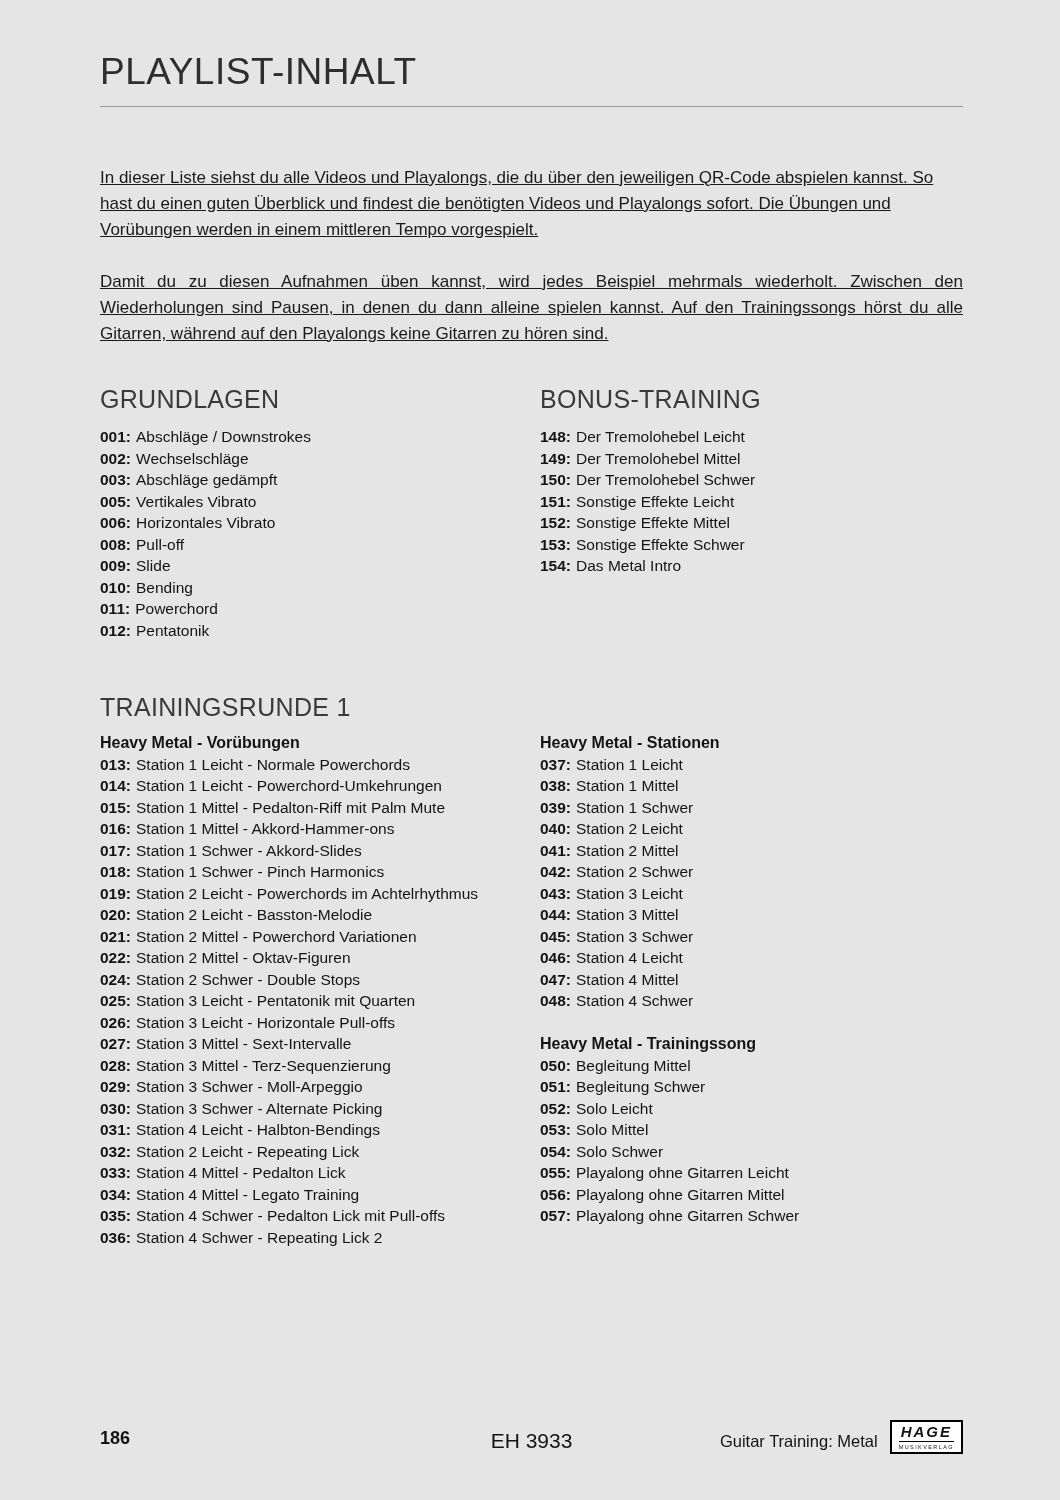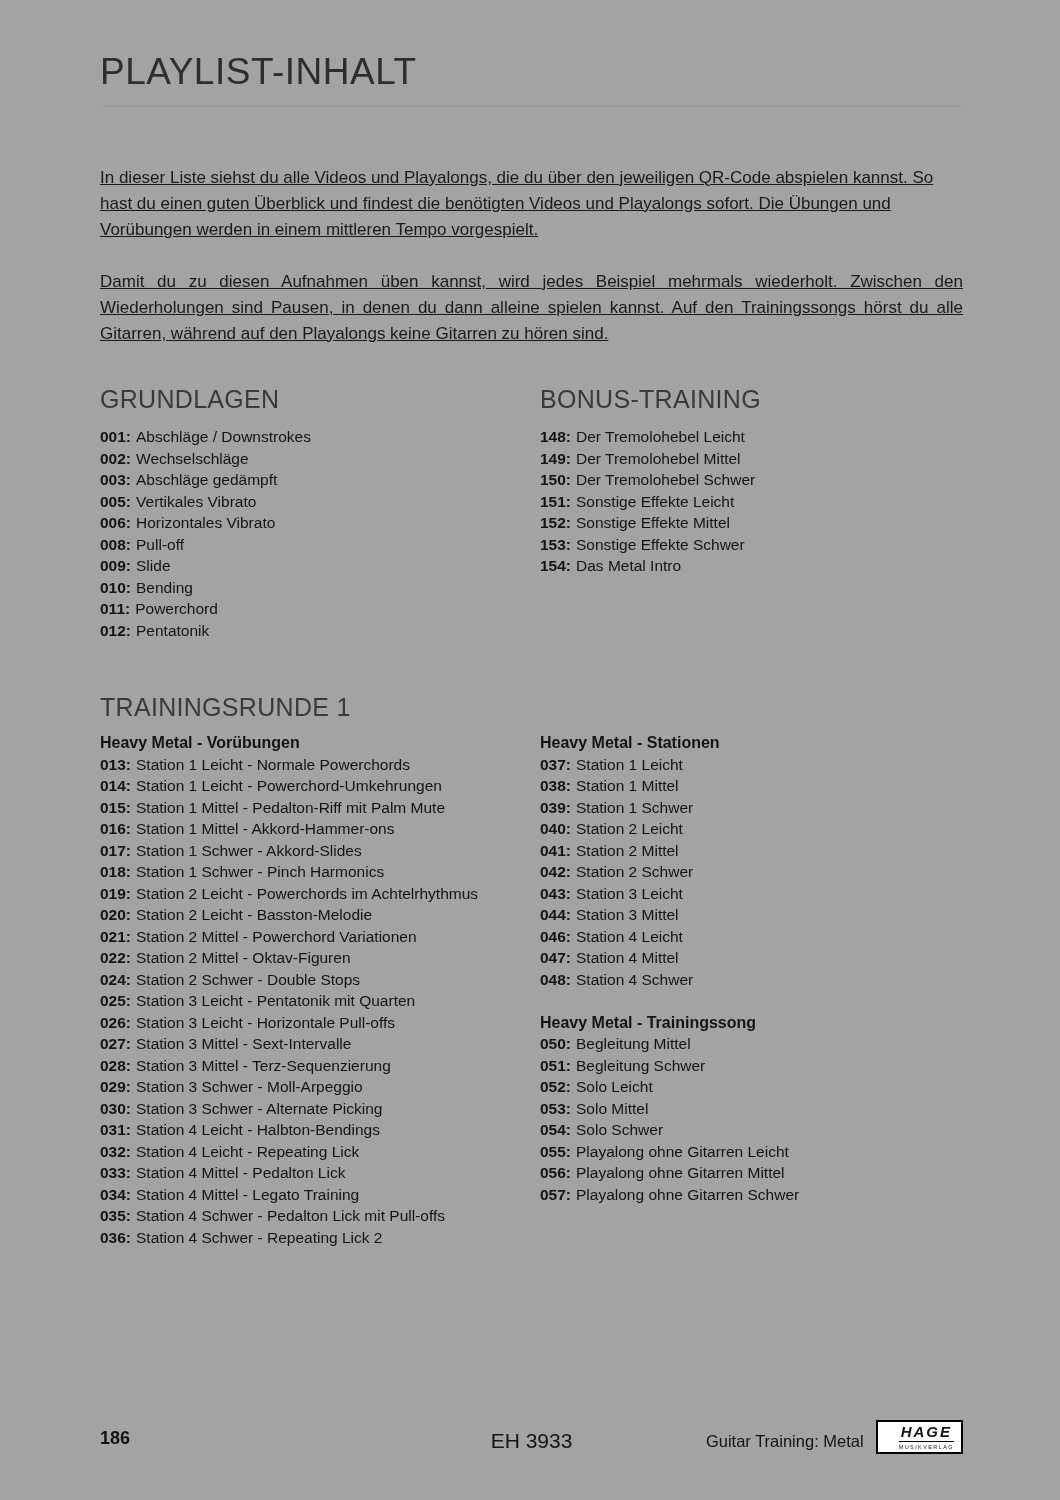--- a/index.html
+++ b/index.html
@@ -7,21 +7,21 @@
     padding: 0;
     background: #ffffff;
     font-family: "Liberation Sans", sans-serif;
     color: #141414;
   }
   .page {
     position: relative;
     width: 1060px;
     height: 1500px;
     margin: 0 auto;
-    background: #a3a3a3;
+    background: #e5e5e5;
     box-sizing: border-box;
     padding: 52px 97px 0 100px;
     overflow: hidden;
   }
   .title {
     margin: 0;
     font-size: 37px;
     font-weight: 500;
     letter-spacing: 0.5px;
     color: #2e2e2e;
@@ -103,21 +103,21 @@
     display: flex;
     align-items: center;
     gap: 12px;
   }
   .footer .book-title { font-size: 16.5px; margin-top: 8px; }
   .logo {
     display: inline-flex;
     flex-direction: column;
     align-items: center;
     border: 2px solid #000;
-    padding: 2px 7px 1px 21px;
+    padding: 2px 7px 1px 7px;
     background: #fff;
   }
   .logo-main {
     font-size: 15px;
     font-weight: bold;
     font-style: italic;
     letter-spacing: 2px;
     line-height: 16px;
     border-bottom: 1px solid #000;
     padding: 0 2px 1px 2px;
@@ -228,21 +228,21 @@
             <div class="row"><span class="num">027:</span><span class="lbl">Station 3 Mittel - Sext-Intervalle</span></div>
 
             <div class="row"><span class="num">028:</span><span class="lbl">Station 3 Mittel - Terz-Sequenzierung</span></div>
 
             <div class="row"><span class="num">029:</span><span class="lbl">Station 3 Schwer - Moll-Arpeggio</span></div>
 
             <div class="row"><span class="num">030:</span><span class="lbl">Station 3 Schwer - Alternate Picking</span></div>
 
             <div class="row"><span class="num">031:</span><span class="lbl">Station 4 Leicht - Halbton-Bendings</span></div>
 
-            <div class="row"><span class="num">032:</span><span class="lbl">Station 4 Leicht - Repeating Lick</span></div>
+            <div class="row"><span class="num">032:</span><span class="lbl">Station 2 Leicht - Repeating Lick</span></div>
 
             <div class="row"><span class="num">033:</span><span class="lbl">Station 4 Mittel - Pedalton Lick</span></div>
 
             <div class="row"><span class="num">034:</span><span class="lbl">Station 4 Mittel - Legato Training</span></div>
 
             <div class="row"><span class="num">035:</span><span class="lbl">Station 4 Schwer - Pedalton Lick mit Pull-offs</span></div>
 
             <div class="row"><span class="num">036:</span><span class="lbl">Station 4 Schwer - Repeating Lick 2</span></div>
           </div>
       </div>
@@ -259,20 +259,21 @@
             <div class="row"><span class="num">040:</span><span class="lbl">Station 2 Leicht</span></div>
 
             <div class="row"><span class="num">041:</span><span class="lbl">Station 2 Mittel</span></div>
 
             <div class="row"><span class="num">042:</span><span class="lbl">Station 2 Schwer</span></div>
 
             <div class="row"><span class="num">043:</span><span class="lbl">Station 3 Leicht</span></div>
 
             <div class="row"><span class="num">044:</span><span class="lbl">Station 3 Mittel</span></div>
 
+            <div class="row"><span class="num">045:</span><span class="lbl">Station 3 Schwer</span></div>
 
             <div class="row"><span class="num">046:</span><span class="lbl">Station 4 Leicht</span></div>
 
             <div class="row"><span class="num">047:</span><span class="lbl">Station 4 Mittel</span></div>
 
             <div class="row"><span class="num">048:</span><span class="lbl">Station 4 Schwer</span></div>
           </div>
         <h3 class="group-header gap-above">Heavy Metal - Trainingssong</h3>
         <div class="num-list">
 

